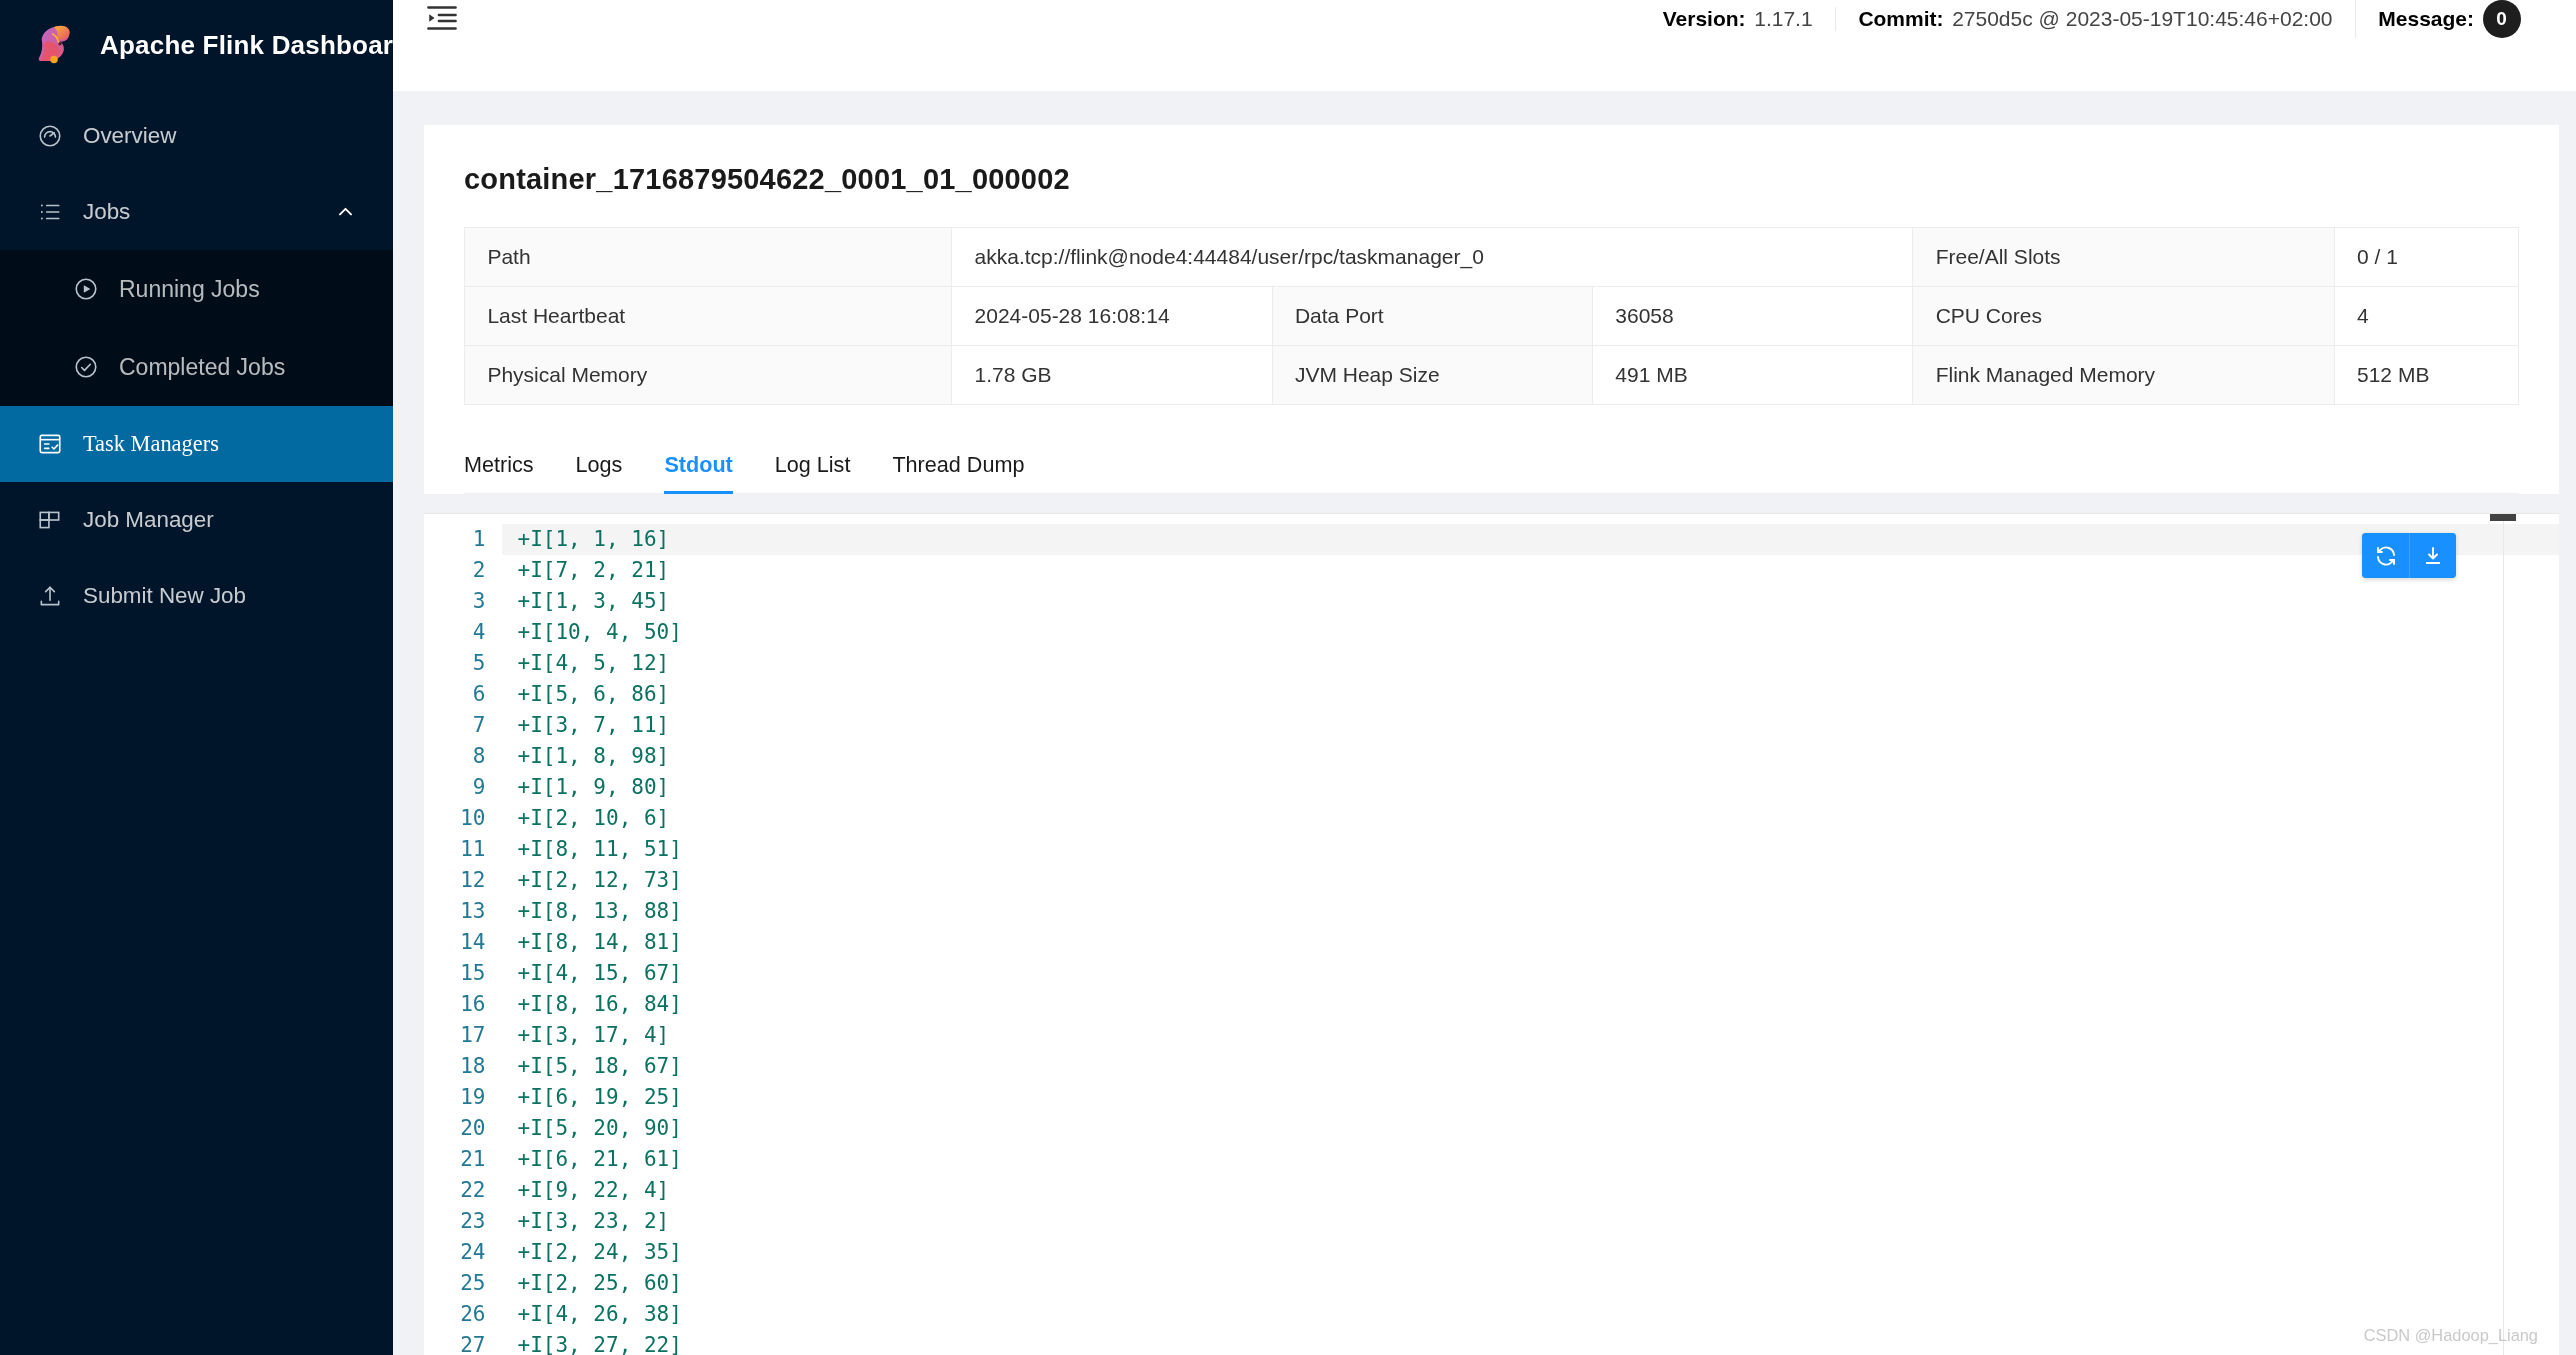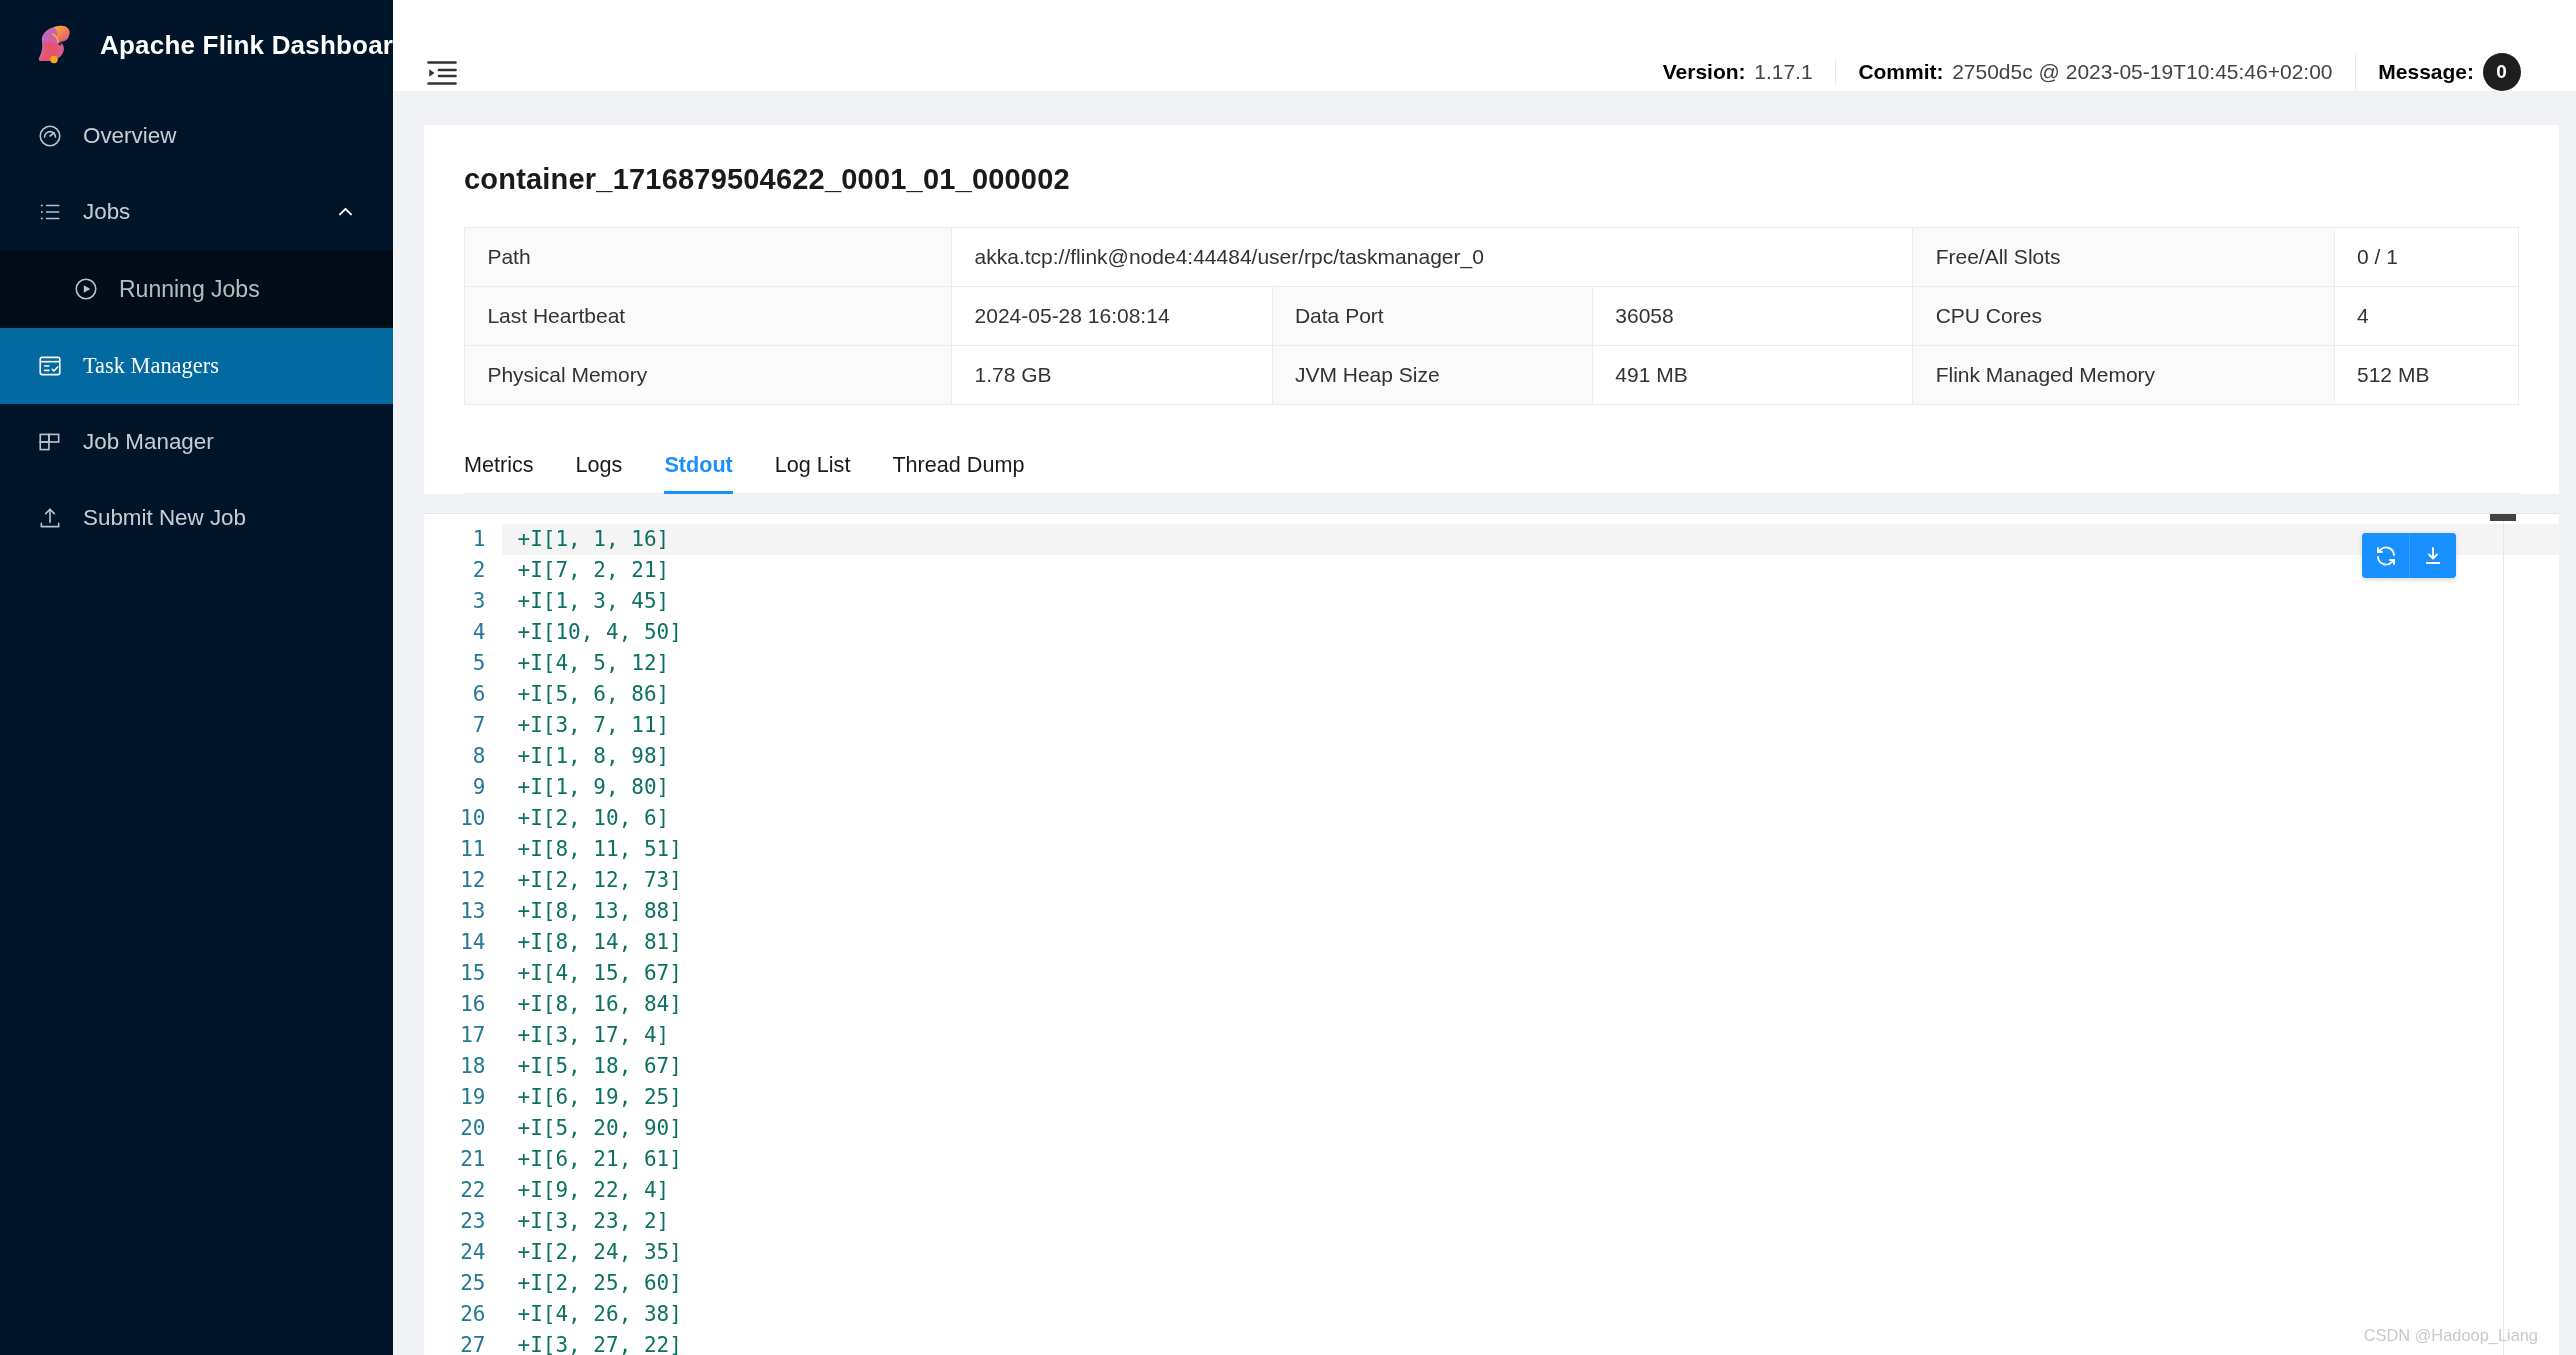--- a/index.html
+++ b/index.html
@@ -48,21 +48,21 @@
   .submenu { background: #000c17; }
   .submenu .nav-item {
     padding-left: 72px; height: 78px;
     font-size: 23px; color: rgba(255,255,255,.72);
   }
 
   
   .main { flex: 1; height: 1355px; display: flex; flex-direction: column; min-width: 0; }
   .topbar {
     height: 91px; background: #ffffff;
-    display: flex; align-items: flex-end;
+    display: flex; align-items: flex-start;
     padding: 0 33px 0 31px; flex: 0 0 91px;
   }
   .menu-fold { width: 36px; height: 36px; cursor: pointer; }
   .menu-fold svg { width: 36px; height: 36px; display: block; }
   .topbar-right {
     margin-left: auto; display: flex; align-items: center;
     gap: 0; font-size: 21px; color: #333;
   }
   .meta-group { display: flex; align-items: center; gap: 8.6px; padding: 0 22.4px; }
   .meta-group:first-child { padding-left: 0; }
@@ -233,20 +233,29 @@
 
       <div class="submenu">
         <div class="nav-item">
           <span class="nav-ico">
             <svg viewBox="0 0 24 24" fill="none" stroke="#b8c2cc" stroke-width="1.5">
               <circle cx="12" cy="12" r="9"></circle>
                 <path d="M10 8.5l6 3.5-6 3.5z" fill="#b8c2cc" stroke="none"></path>
             </svg>
           </span>
           <span class="nav-label">Running Jobs</span>
+        </div>
+        <div class="nav-item">
+          <span class="nav-ico">
+            <svg viewBox="0 0 24 24" fill="none" stroke="#b8c2cc" stroke-width="1.5">
+              <circle cx="12" cy="12" r="9"></circle>
+                <path d="M8 12.5l2.6 2.6L16 9.5" stroke-linecap="round" stroke-linejoin="round"></path>
+            </svg>
+          </span>
+          <span class="nav-label">Completed Jobs</span>
         </div>
       </div>
 
       <div class="nav-item active">
         <span class="nav-ico">
           <svg viewBox="0 0 24 24" fill="none" stroke="#ffffff" stroke-width="1.5">
             <rect x="3" y="4" width="18" height="16" rx="1.5"></rect>
             <path d="M3 8h18"></path>
               <path d="M7 12h4M7 16h4" stroke-linecap="round"></path>
             <path d="M14 15l1.6 1.6L19 13" stroke-linecap="round" stroke-linejoin="round"></path>

